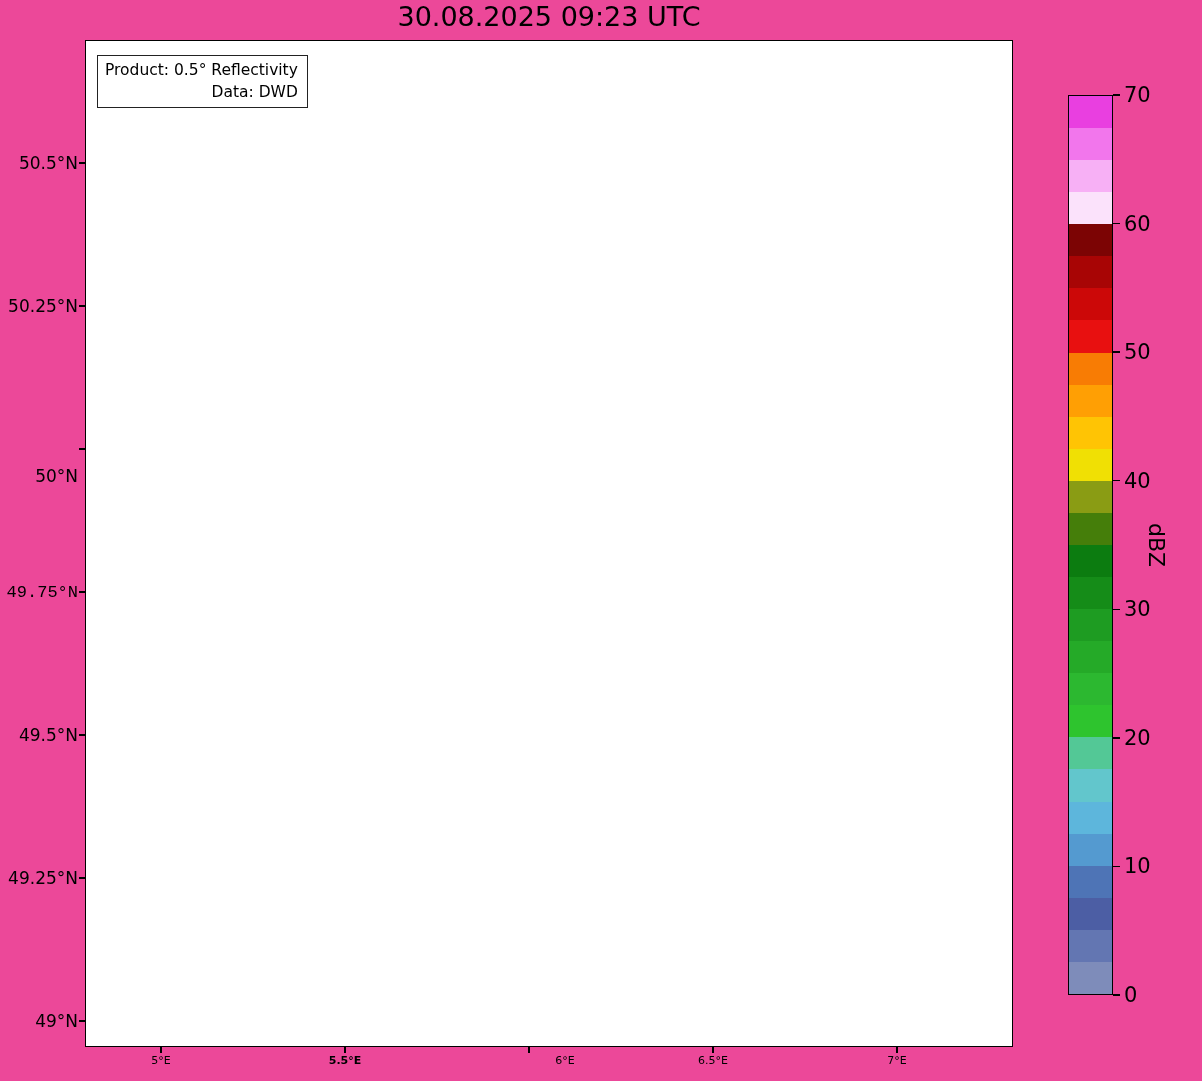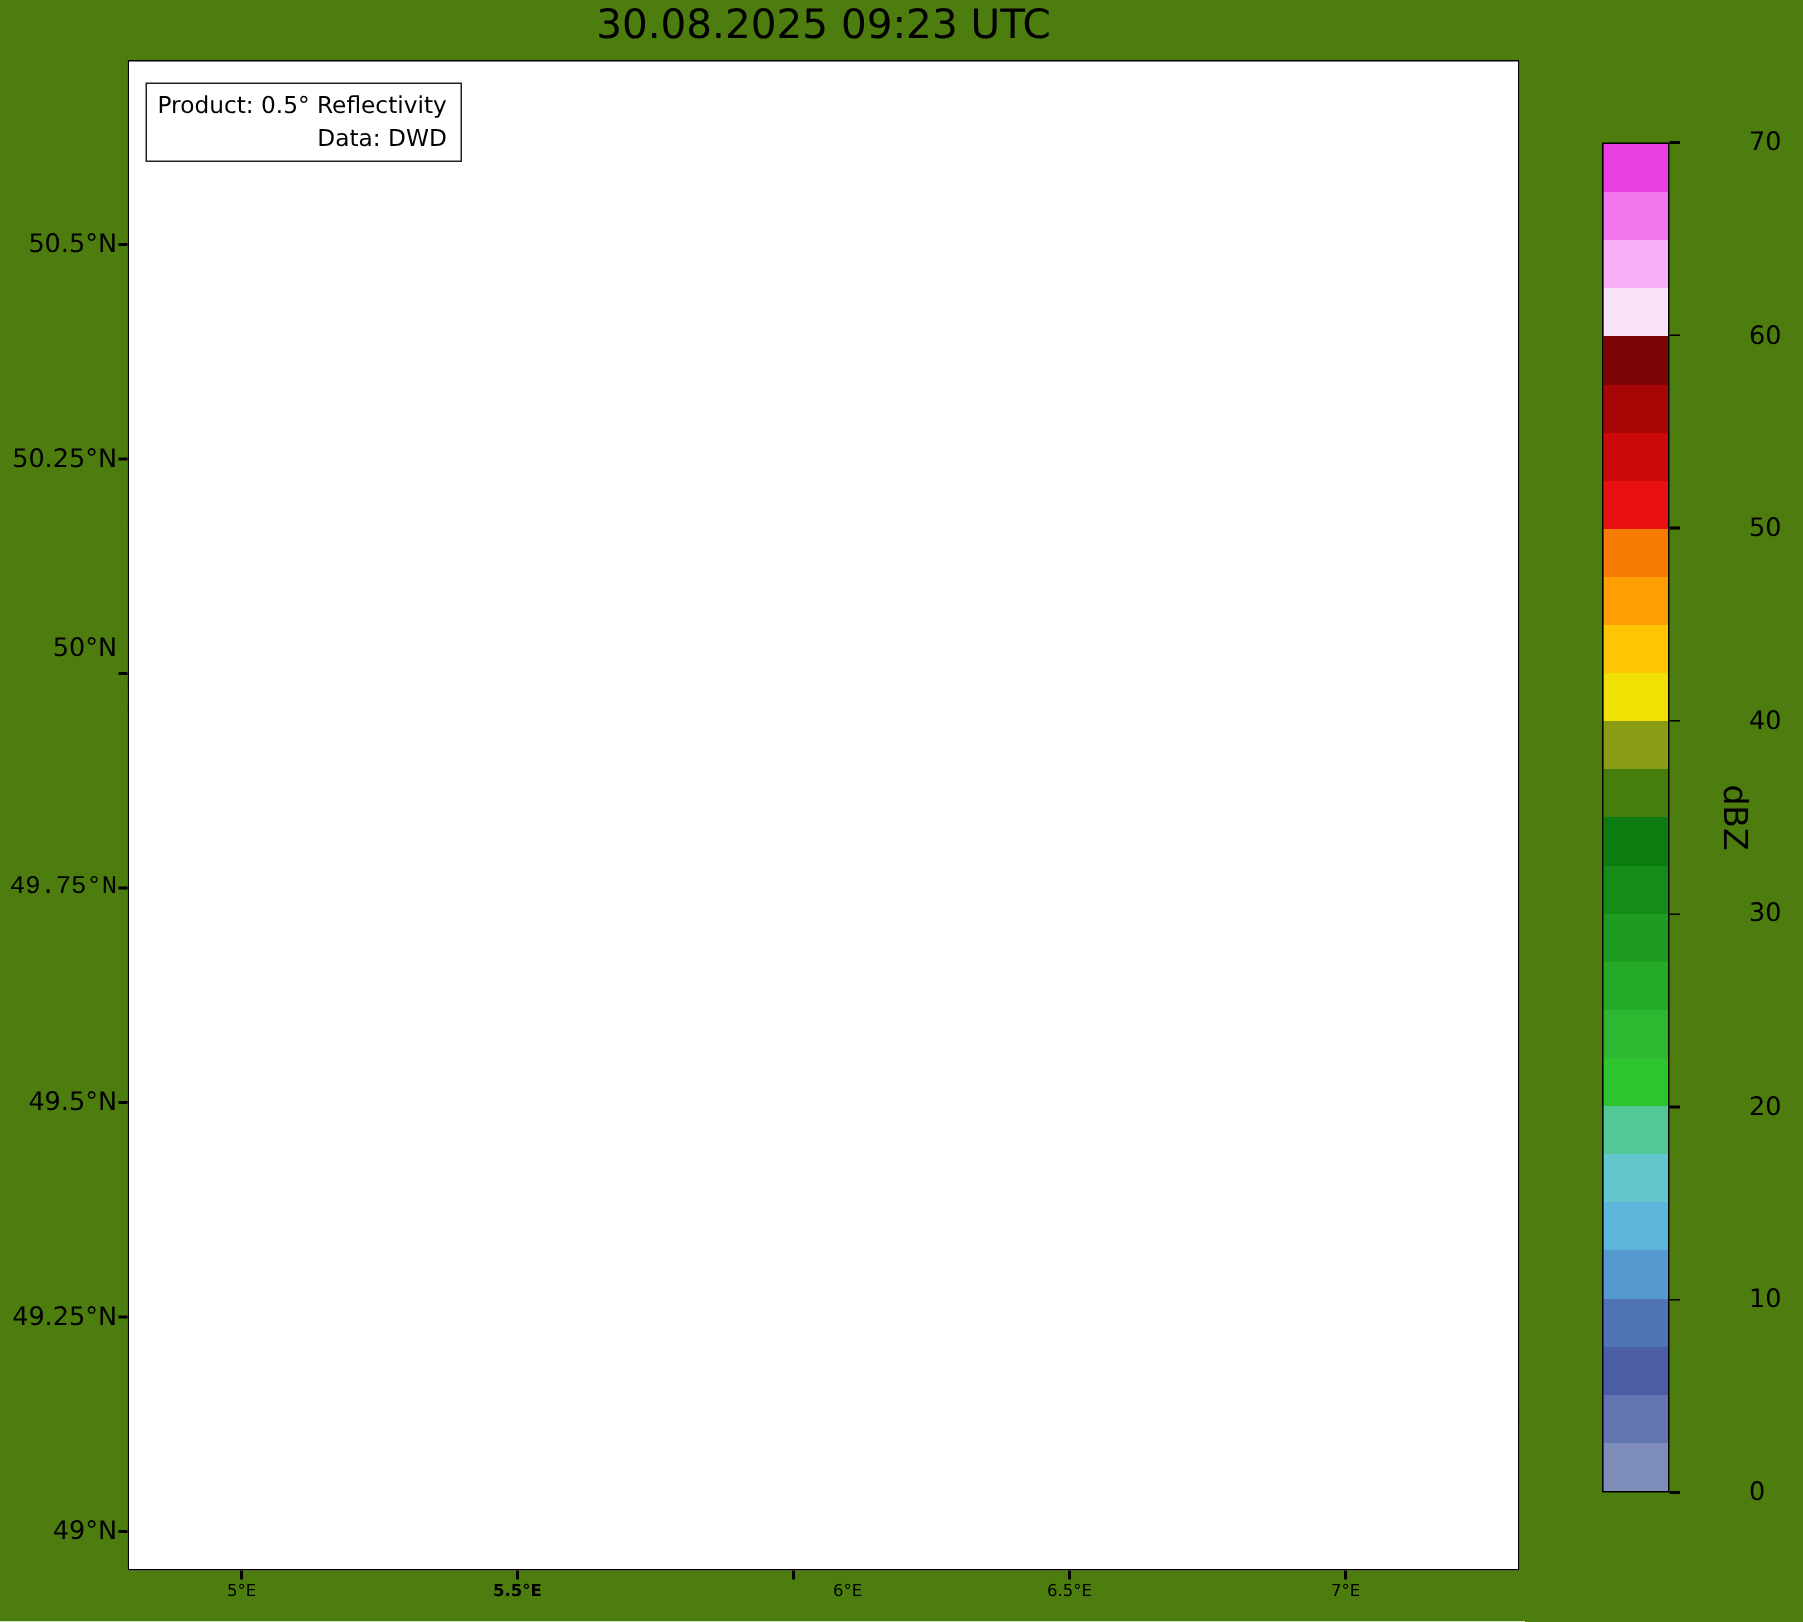--- a/index.html
+++ b/index.html
@@ -1,33 +1,33 @@
 <!DOCTYPE html>
 <html><head>
 <meta charset="utf-8">
 <style>
   html,body{margin:0;padding:0;background:#ffffff;width:1202px;height:1081px;overflow:hidden;
     font-family:"DejaVu Sans","Liberation Sans",sans-serif;}
-  #stage{position:relative;width:1202px;height:1081px;background:#4d7c0f;}
+  #stage{position:relative;width:1202px;height:1081px;background:#ec4899;}
   #title{position:absolute;left:85px;top:1px;width:928px;text-align:center;
     font-size:27px;color:#000;}
   #plot-frame{position:absolute;left:85px;top:40px;width:928px;height:1007px;
     border:1.6px solid #000;box-sizing:border-box;background:#fff;}
   #map-svg{position:absolute;left:85px;top:40px;width:928px;height:1007px;}
   #anno-box{position:absolute;left:97px;top:55px;background:#fff;border:1.3px solid #222;
     padding:3px 9px 4px 7px;font-size:15.5px;line-height:1.42;color:#000;z-index:5;text-align:right;}
   .ytick-label{position:absolute;right:1124px;transform:translateY(-50%);
     font-size:17px;color:#000;white-space:nowrap;}
   .xtick-label{position:absolute;top:1054px;transform:translateX(-50%);
     font-size:11px;color:#000;white-space:nowrap;}
   .tickmark{position:absolute;background:#000;}
   #colorbar{position:absolute;left:1068px;top:95px;width:45px;height:900px;
     border:1.3px solid #000;box-sizing:border-box;}
   .cb-tick{position:absolute;left:1113px;width:7px;height:1.5px;background:#000;}
-  .cb-label{position:absolute;left:1124px;transform:translateY(-50%);font-size:17px;color:#000;margin-left:42px;}
+  .cb-label{position:absolute;left:1124px;transform:translateY(-50%);font-size:21px;color:#000;}
   #cb-axis-label{position:absolute;left:1156px;top:545px;font-size:22px;color:#000;
     transform:translate(-50%,-50%) rotate(90deg);white-space:nowrap;}
 </style>
 </head>
 <body>
 <div id="stage">
 
   <div id="title">30.08.2025 09:23 UTC</div>
 
   <svg id="map-svg" viewBox="85 40 928 1007" preserveAspectRatio="none">
@@ -269,21 +269,21 @@
   <div id="anno-box">
     <div>Product: 0.5° Reflectivity</div>
     <div>Data: DWD</div>
   </div>
 
   <div id="axis-labels">
       <div class="ytick-label" style="top: 163px;">50.5°N</div>
       <div class="tickmark" style="left: 79px; top: 162.25px; width: 6px; height: 1.5px;"></div>
       <div class="ytick-label" style="top: 306px;">50.25°N</div>
       <div class="tickmark" style="left: 79px; top: 305.25px; width: 6px; height: 1.5px;"></div>
-      <div class="ytick-label" style="top: 432px; margin-left: 11px;">50°N</div>
+      <div class="ytick-label" style="top: 476px; margin-left: 11px;">50°N</div>
       <div class="tickmark" style="left: 79px; top: 448.25px; width: 6px; height: 1.5px;"></div>
       <div class="ytick-label" style="top: 592px; font-family: Liberation Mono, monospace;">49.75°N</div>
       <div class="tickmark" style="left: 79px; top: 591.25px; width: 6px; height: 1.5px;"></div>
       <div class="ytick-label" style="top: 735px;">49.5°N</div>
       <div class="tickmark" style="left: 79px; top: 734.25px; width: 6px; height: 1.5px;"></div>
       <div class="ytick-label" style="top: 878px;">49.25°N</div>
       <div class="tickmark" style="left: 79px; top: 877.25px; width: 6px; height: 1.5px;"></div>
       <div class="ytick-label" style="top: 1021px;">49°N</div>
       <div class="tickmark" style="left: 79px; top: 1020.25px; width: 6px; height: 1.5px;"></div>
       <div class="xtick-label" style="left: 161px;">5°E</div>

